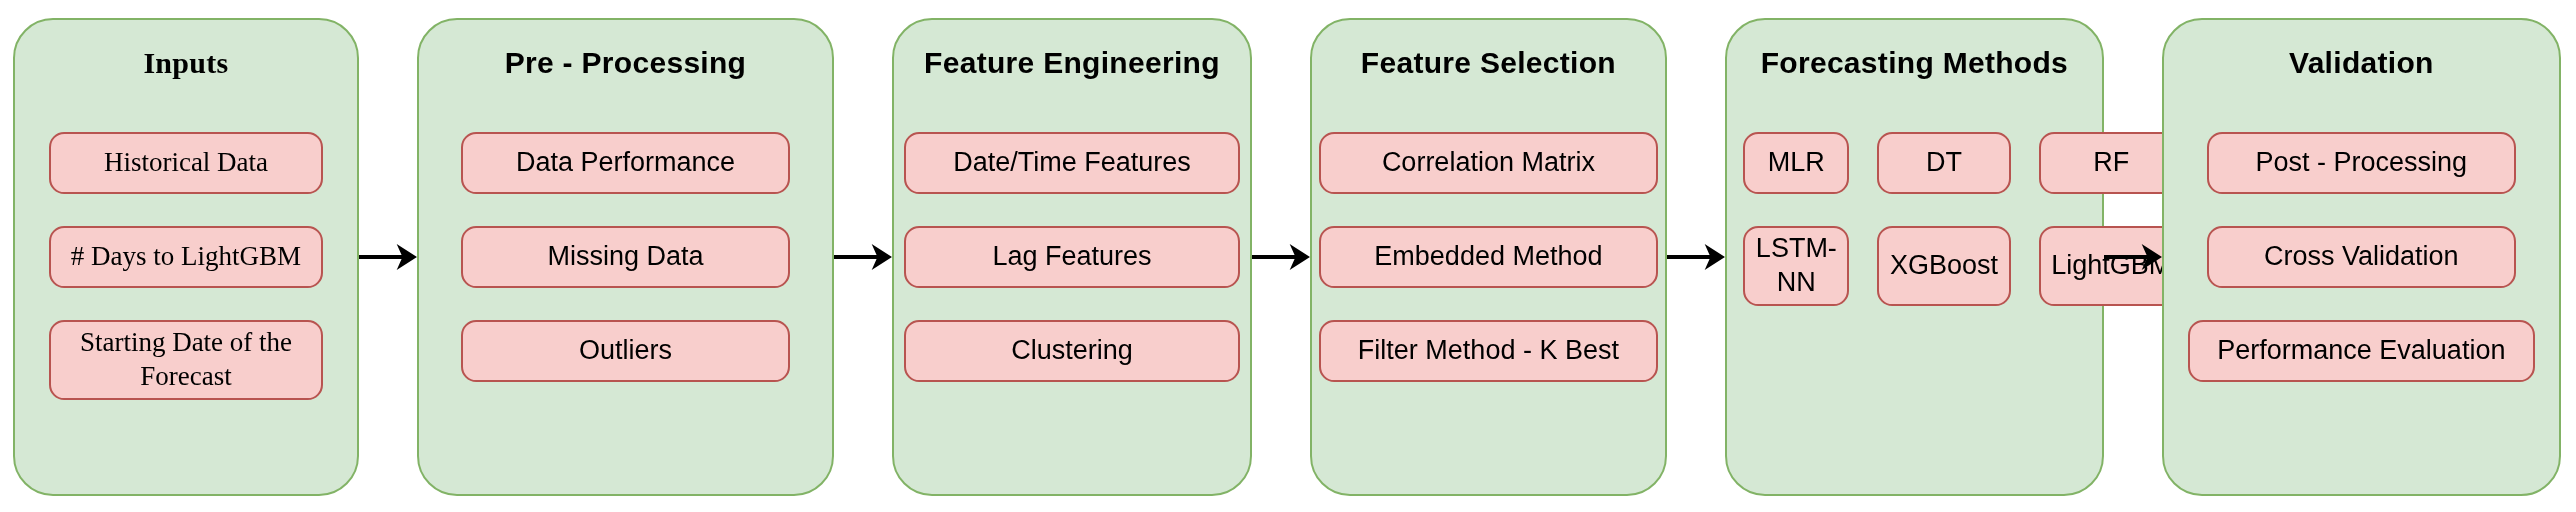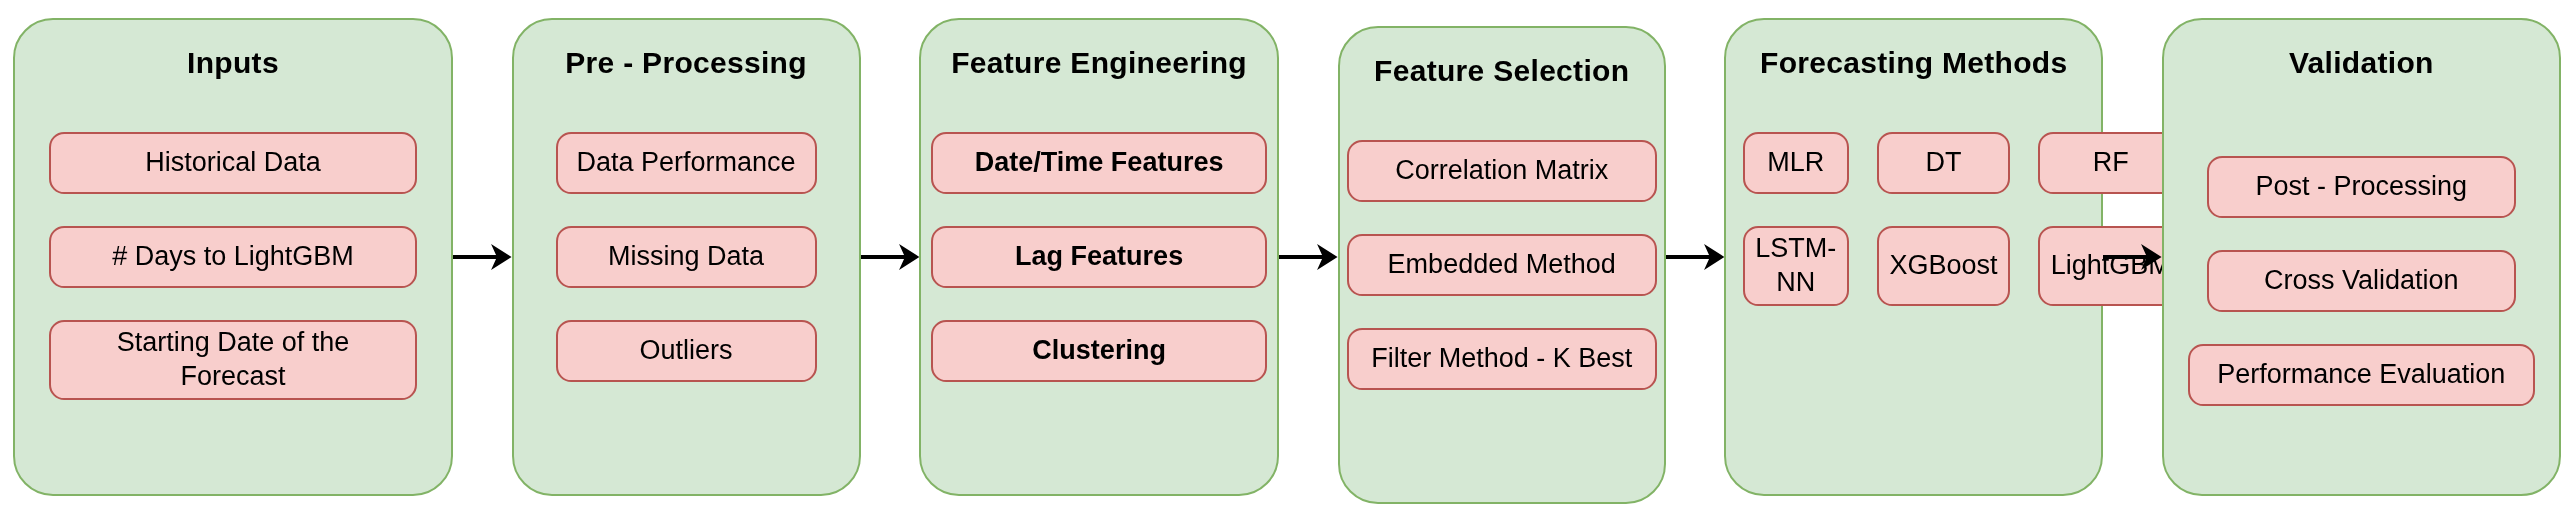--- a/index.html
+++ b/index.html
@@ -55,32 +55,32 @@
     display:flex;
     align-items:center;
     justify-content:center;
     text-align:center;
     font-size:27px;
     line-height:1.25;
     padding:4.7px 10.6px;
   }
   .pill.wide{margin-left:-19px;margin-right:-19px;text-align:right;}
   
-  .panel.p0{width:440px;} .panel.p0 .pills{padding:0 34px;}
-  .panel.p1{width:349px;} .panel.p1 .pills{padding:0 42px;}
-  .panel.p2{width:360px;} .panel.p2 .pills{padding:0 10px;font-weight:bold;}
-  .panel.p3{width:328px;margin-top:8px;} .panel.p3 .pills{padding:0 7px;}
+  .panel.p0{width:346px;font-family:Liberation Serif, serif;} .panel.p0 .pills{padding:0 34px;}
+  .panel.p1{width:417px;} .panel.p1 .pills{padding:0 42px;}
+  .panel.p2{width:360px;} .panel.p2 .pills{padding:0 10px;}
+  .panel.p3{width:357px;} .panel.p3 .pills{padding:0 7px;}
   .panel.p4{width:379px;}
   .panel.p4 .pills{
     padding:0 16.4px;
     display:grid;
     grid-template-columns:1fr 1fr 1fr;
     gap:32px 28px;
   }
-  .panel.p5{width:399px;gap:24px;} .panel.p5 .pills{padding:0 43px;}
+  .panel.p5{width:399px;} .panel.p5 .pills{padding:0 43px;}
   .arrow{
     flex:1 1 auto;
     align-self:center;
     height:38px;
     display:flex;
     align-items:center;
     min-width:53px;
   }
   .arrow svg{width:100%;height:38px;display:block;}
   .arrow .shaft{stroke:var(--ink);stroke-width:7;}

